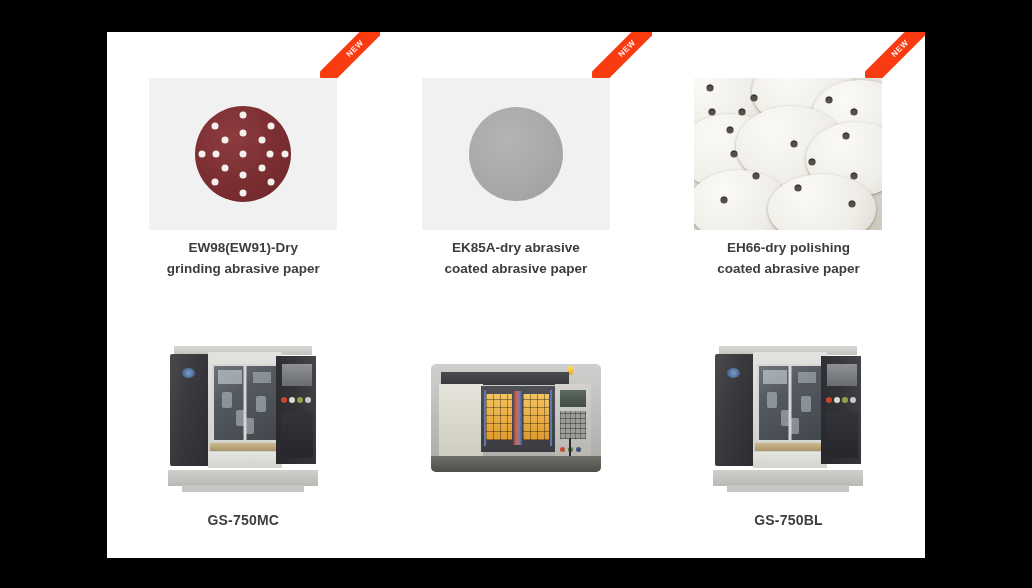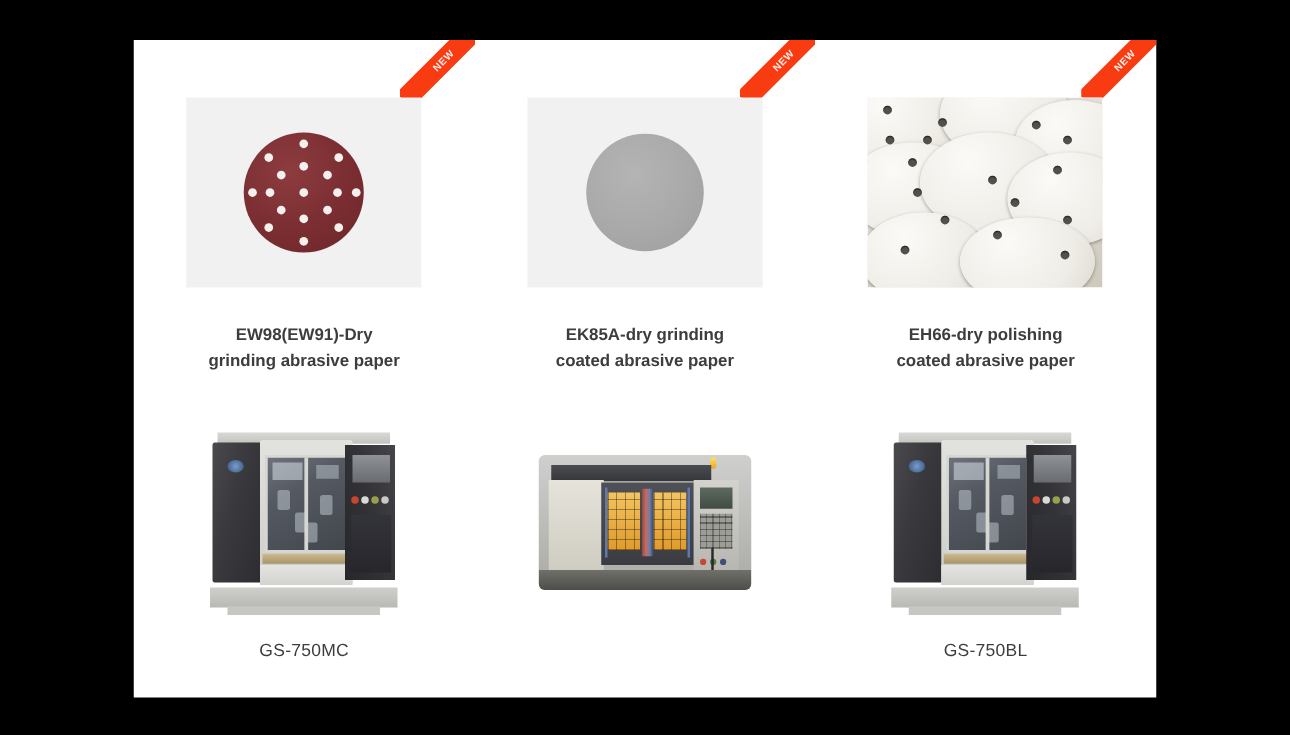--- a/index.html
+++ b/index.html
@@ -147,41 +147,40 @@
     position: absolute;
     top: 206px;
     left: 8px;
     right: 8px;
     text-align: center;
     font-size: 13.5px;
     font-weight: bold;
     line-height: 1.55;
     color: #3d3d3d;
     font-family: "Liberation Sans", sans-serif;
-    margin-top: 20px;
   }
 
   
   .machine-box {
     position: absolute;
     left: 50%;
     transform: translateX(-50%);
     overflow: hidden;
   }
   .machine-box.tall  { top: 20px; width: 166px; height: 150px; }
   .machine-box.wide  { top: 38px; width: 178px; height: 116px; }
 
   .machine-caption {
     position: absolute;
     top: 190px;
     left: 8px;
     right: 8px;
     text-align: center;
     font-size: 14px;
-    font-weight: normal;
+    font-weight: bold;
     color: #3d3d3d;
     letter-spacing: 0.2px;
     font-family: "Liberation Sans", sans-serif;
   }
 
   
   .cnc { position: absolute; inset: 0; }
   .cnc .top-cap {
     position: absolute; left: 14px; top: 4px; width: 138px; height: 9px;
     background: linear-gradient(#d8d8d4, #c2c2be);
@@ -381,21 +380,21 @@
       <div class="product-cell">
         <div class="new-ribbon">
           <div class="ribbon-band">
             <span class="ribbon-text">NEW</span>
           </div>
         </div>
         <div class="thumb-box">
           <div class="disc-gray"></div>
         </div>
         <div class="product-caption">
-          <div>EK85A-dry grinding</div>
+          <div>EK85A-dry abrasive</div>
           <div>coated abrasive paper</div>
         </div>
       </div>
 
       <div class="product-cell">
         <div class="new-ribbon">
           <div class="ribbon-band">
             <span class="ribbon-text">NEW</span>
           </div>
         </div>

